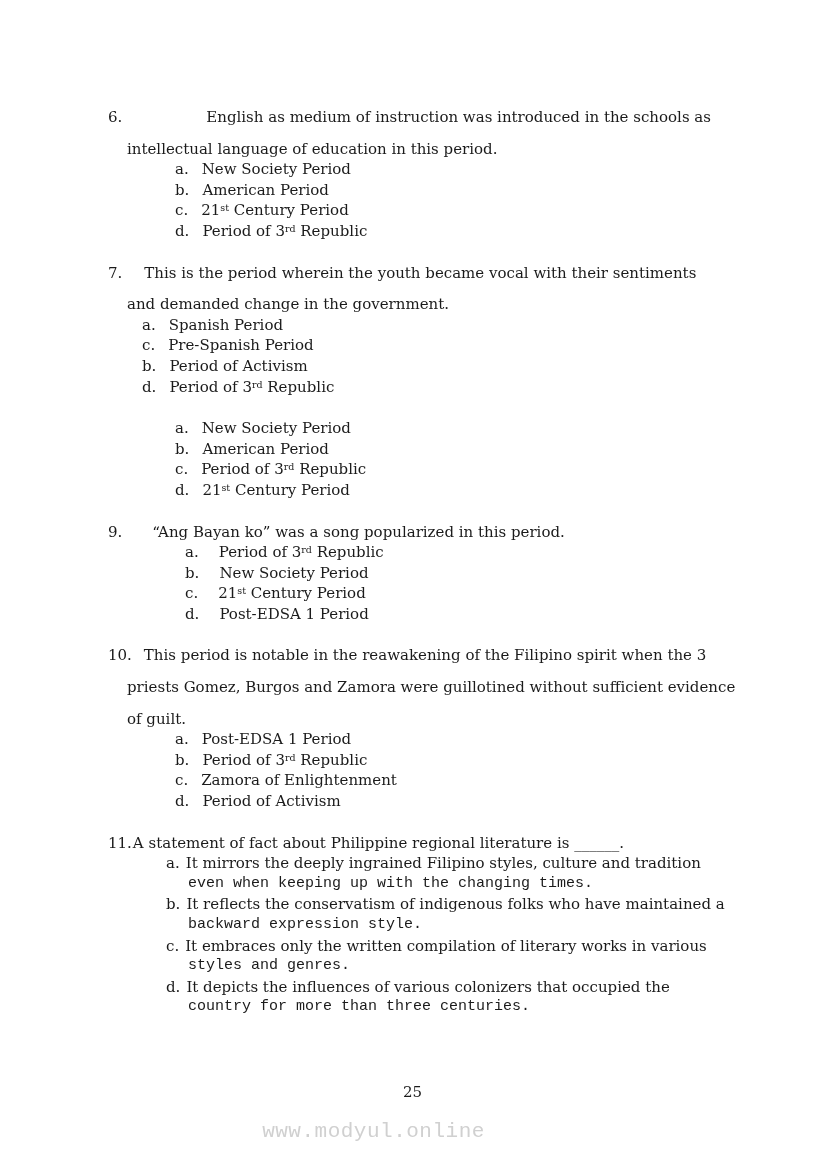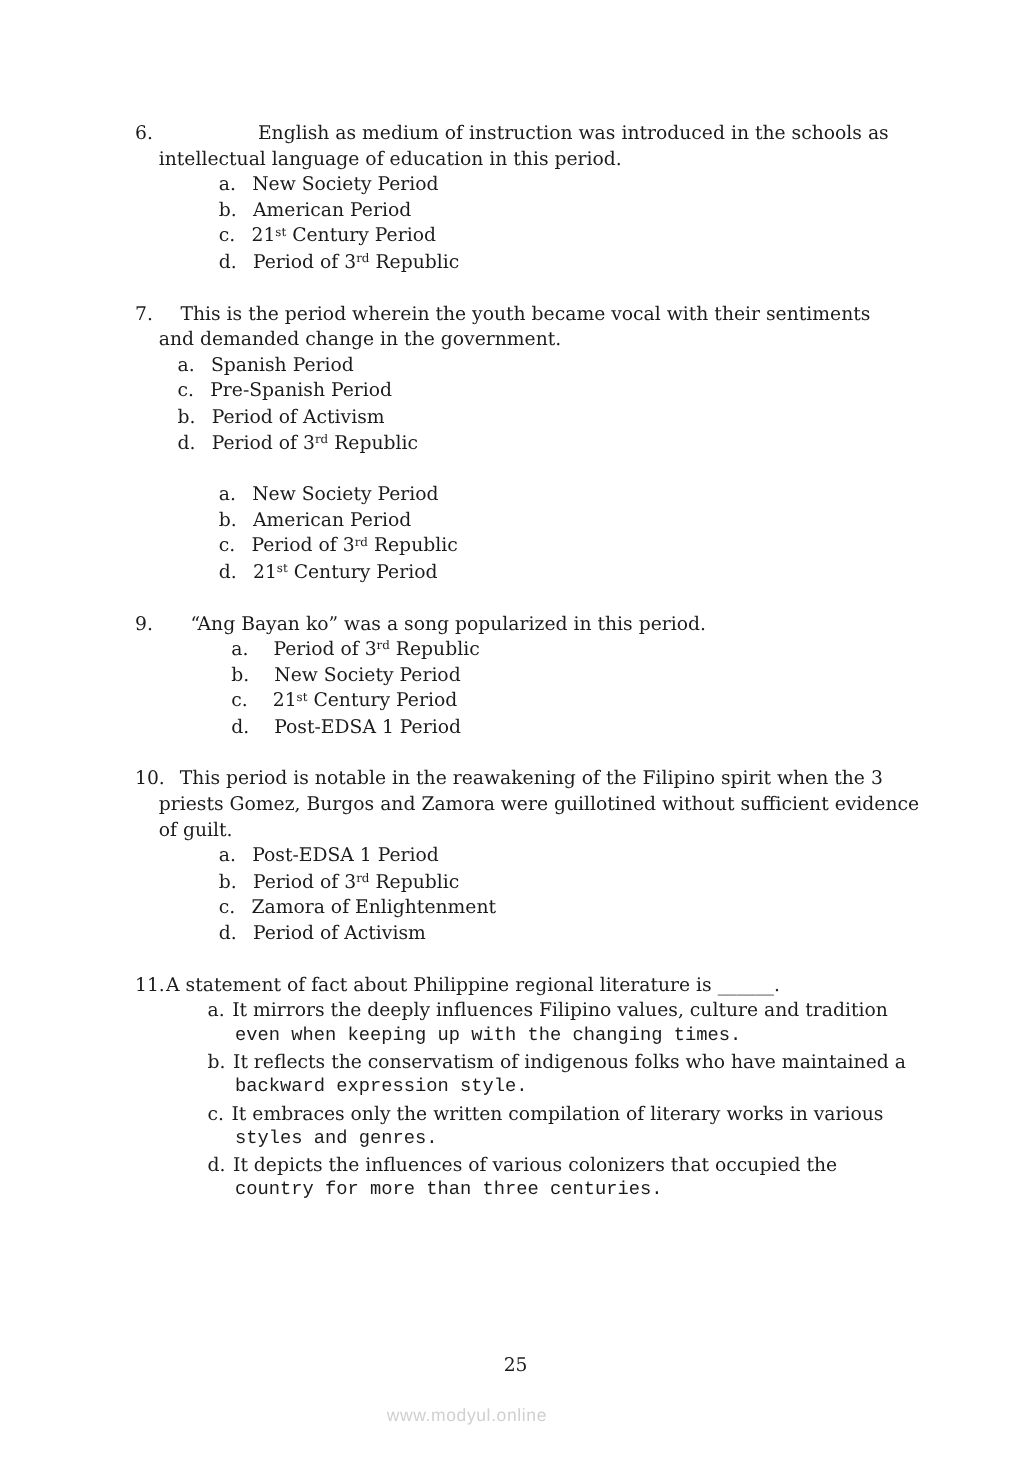--- a/index.html
+++ b/index.html
@@ -26,20 +26,21 @@
     top: 96px;
     left: 108px;
     width: 680px;
   }
   .question {
     margin-bottom: 21px;
   }
   .q-line {
     margin-left: 19px;
     white-space: nowrap;
+    margin-top: 11px;
   }
   .q-line.first {
     margin-left: 0;
   }
   .q-num {
     display: inline;
   }
   .q-gap {
     display: inline-block;
     height: 1px;
@@ -67,22 +68,22 @@
     text-align: center;
     font-size: 15px;
     color: #1b1b1b;
   }
   .watermark {
     position: absolute;
     top: 1122px;
     left: 0;
     width: 747px;
     text-align: center;
-    font-family: Liberation Sans, sans-serif;
-    font-size: 14px;
+    font-family: Liberation Mono, monospace;
+    font-size: 21px;
     letter-spacing: 0.5px;
     color: #d0d0d0;
   }
 </style>
 </head>
 <body>
 
 <div class="page">
   <div class="questions">
       <div class="question">
@@ -170,21 +171,21 @@
           </div>
           <div class="option">
             <div class="opt-line"><span class="opt-letter">d.</span><span class="q-gap" style="width: 13px;"></span><span>Period of Activism</span></div>
           </div>
         </div>
       </div>
       <div class="question">
         <div class="q-line first"><span class="q-num">11.</span><span class="q-gap" style="width: 1px;"></span><span class="q-text">A statement of fact about Philippine regional literature is ______.</span></div>
         <div class="options" style="margin-left: 58px;">
           <div class="option">
-            <div class="opt-line"><span class="opt-letter">a.</span><span class="q-gap" style="width: 6px;"></span><span>It mirrors the deeply influences Filipino values, culture and tradition</span></div>
+            <div class="opt-line"><span class="opt-letter">a.</span><span class="q-gap" style="width: 6px;"></span><span>It mirrors the deeply ingrained Filipino styles, culture and tradition</span></div>
             <div class="opt-line cont" style="margin-left: 22px;"><span>even when keeping up with the changing times.</span></div>
           </div>
           <div class="option">
             <div class="opt-line"><span class="opt-letter">b.</span><span class="q-gap" style="width: 6px;"></span><span>It reflects the conservatism of indigenous folks who have maintained a</span></div>
             <div class="opt-line cont" style="margin-left: 22px;"><span>backward expression style.</span></div>
           </div>
           <div class="option">
             <div class="opt-line"><span class="opt-letter">c.</span><span class="q-gap" style="width: 6px;"></span><span>It embraces only the written compilation of literary works in various</span></div>
             <div class="opt-line cont" style="margin-left: 22px;"><span>styles and genres.</span></div>
           </div>

